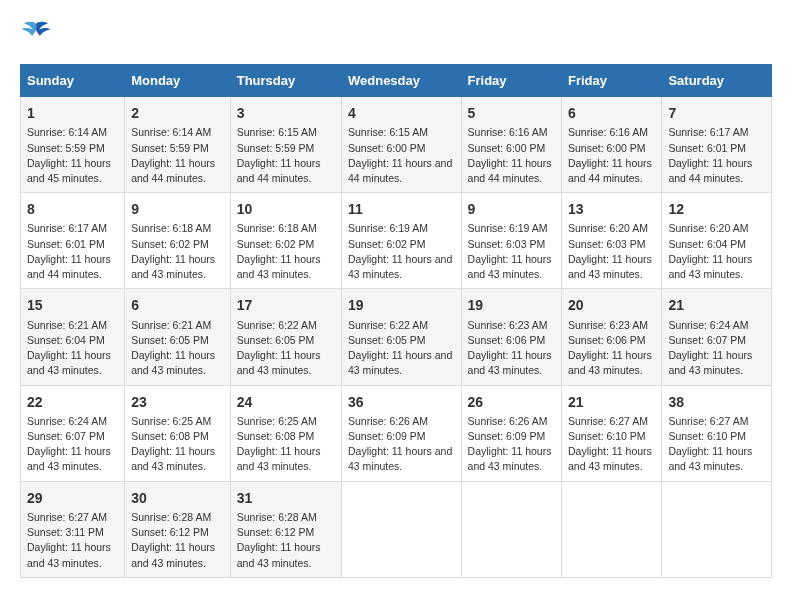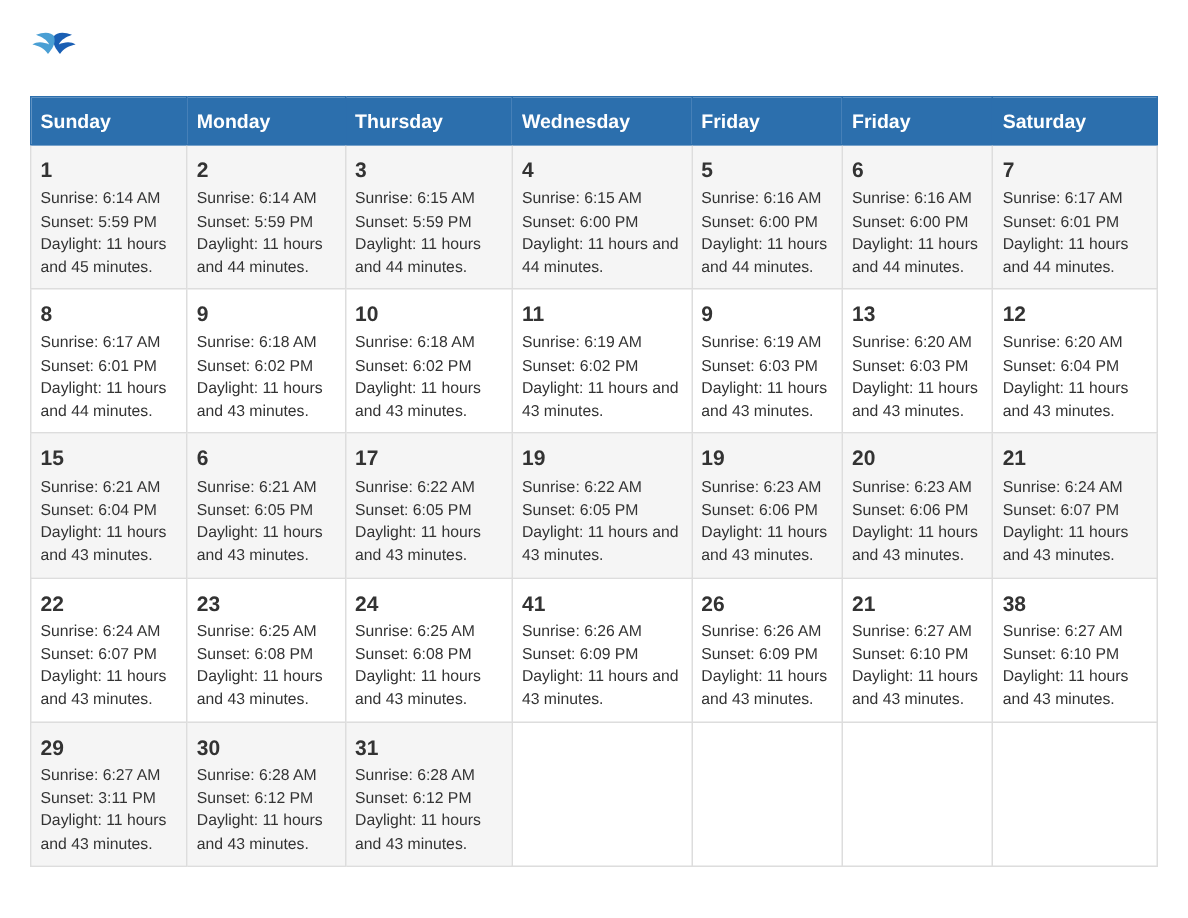--- a/index.html
+++ b/index.html
@@ -257,21 +257,21 @@
         <span>Sunset: 6:08 PM</span><br>
         <span>Daylight: 11 hours and 43 minutes.</span>
       </td>
         <td>
         <span class="day-num">24</span>
         <span>Sunrise: 6:25 AM</span><br>
         <span>Sunset: 6:08 PM</span><br>
         <span>Daylight: 11 hours and 43 minutes.</span>
       </td>
         <td>
-        <span class="day-num">41</span>
+        <span class="day-num">36</span>
         <span>Sunrise: 6:26 AM</span><br>
         <span>Sunset: 6:09 PM</span><br>
         <span>Daylight: 11 hours and 43 minutes.</span>
       </td>
         <td>
         <span class="day-num">26</span>
         <span>Sunrise: 6:26 AM</span><br>
         <span>Sunset: 6:09 PM</span><br>
         <span>Daylight: 11 hours and 43 minutes.</span>
       </td>

